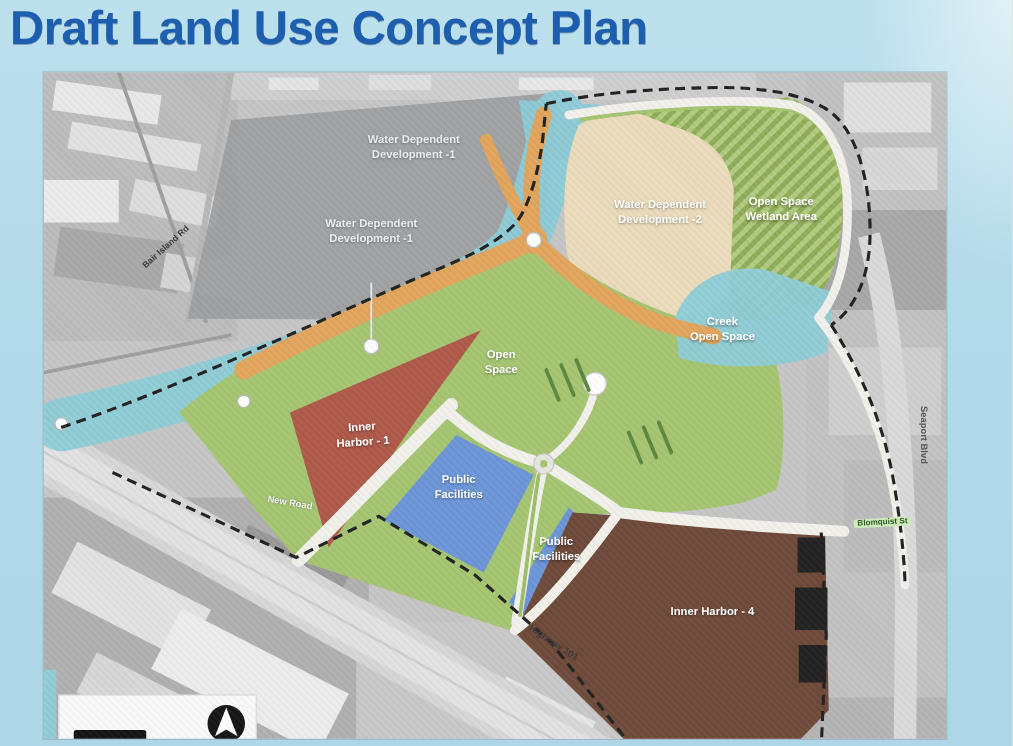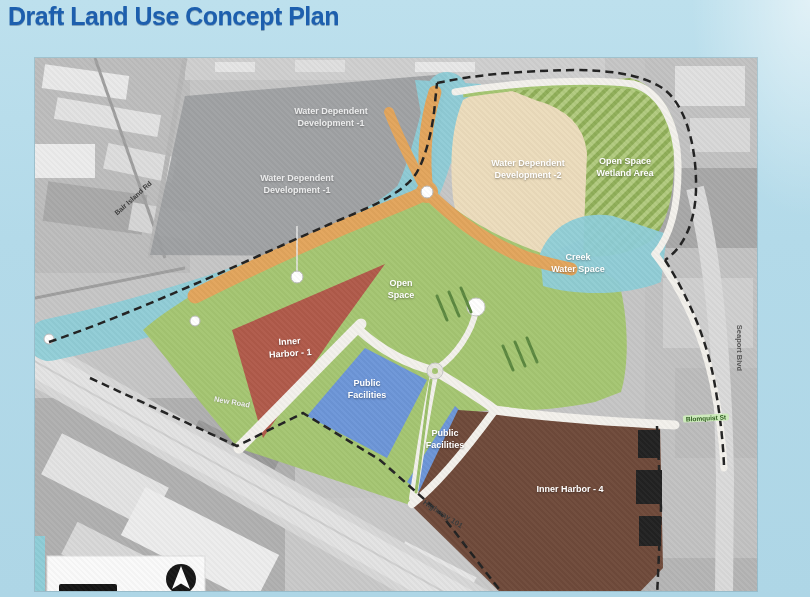--- a/index.html
+++ b/index.html
@@ -1,21 +1,21 @@
 <!DOCTYPE html>
 <html><head>
 <meta charset="utf-8">
 <style>
   html,body{margin:0;padding:0;}
   body{width:810px;height:597px;overflow:hidden;font-family:"Liberation Sans",sans-serif;}
   .slide{position:relative;width:810px;height:597px;overflow:hidden;
          background:linear-gradient(180deg,#bde0ed 0%,#b3dae9 40%,#aed6e6 100%);}
   .slide::before{content:'';position:absolute;right:0;top:0;width:120px;height:220px;
          background:radial-gradient(ellipse at top right,rgba(255,255,255,.55),rgba(255,255,255,0) 70%);pointer-events:none;}
-  .title{position:absolute;left:8px;top:2px;font-size:25px;font-weight:bold;color:#1d5fae;
+  .title{position:absolute;left:8px;top:2px;font-size:38px;font-weight:bold;color:#1d5fae;
          letter-spacing:-0.5px;text-shadow:0 1px 0 rgba(16,45,90,.35);}
   .map{position:absolute;left:35px;top:58px;width:722px;height:533px;overflow:hidden;
        background:#c6c6c6;box-shadow:0 0 0 1px rgba(120,150,160,.4);}
   .map svg{position:absolute;left:0;top:0;z-index:1;}
   .map .noise{content:'';position:absolute;inset:0;z-index:2;pointer-events:none;opacity:.5;
        background:repeating-linear-gradient(45deg,rgba(255,255,255,.05) 0 2px,rgba(0,0,0,.05) 2px 4px);}
   .lbl{position:absolute;z-index:5;white-space:pre-line;text-align:center;
        font-size:9px;line-height:1.3;font-weight:bold;color:#fff;
        text-shadow:0 1px 2px rgba(0,0,0,.4);transform:translate(-50%,-50%);}
   .lbl.dim{opacity:.8;}
@@ -175,21 +175,21 @@
 
     <div class="lbl dim" style="left:296px;top:60px;">Water Dependent
 Development -1</div>
     <div class="lbl dim" style="left:262px;top:127px;">Water Dependent
 Development -1</div>
     <div class="lbl" style="left:493px;top:112px;">Water Dependent
 Development -2</div>
     <div class="lbl" style="left:590px;top:110px;">Open Space
 Wetland Area</div>
     <div class="lbl" style="left:543px;top:206px;">Creek
-Water Space</div>
+Open Space</div>
     <div class="lbl" style="left:366px;top:232px;">Open
 Space</div>
     <div class="lbl" style="left:255px;top:290px;transform:translate(-50%,-50%) rotate(-4deg);">Inner
 Harbor - 1</div>
     <div class="lbl" style="left:332px;top:332px;">Public
 Facilities</div>
     <div class="lbl" style="left:410px;top:382px;">Public
 Facilities</div>
     <div class="lbl" style="left:535px;top:432px;">Inner Harbor - 4</div>
 

